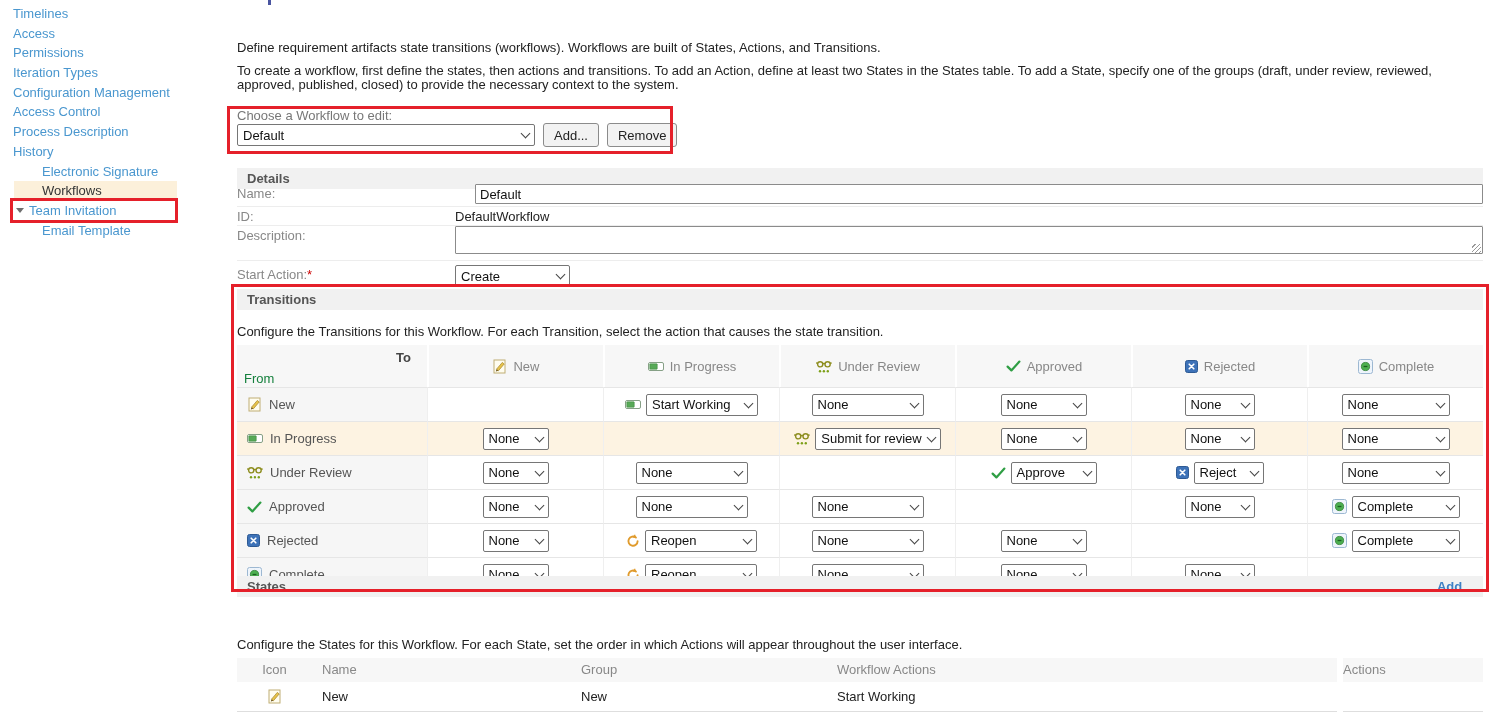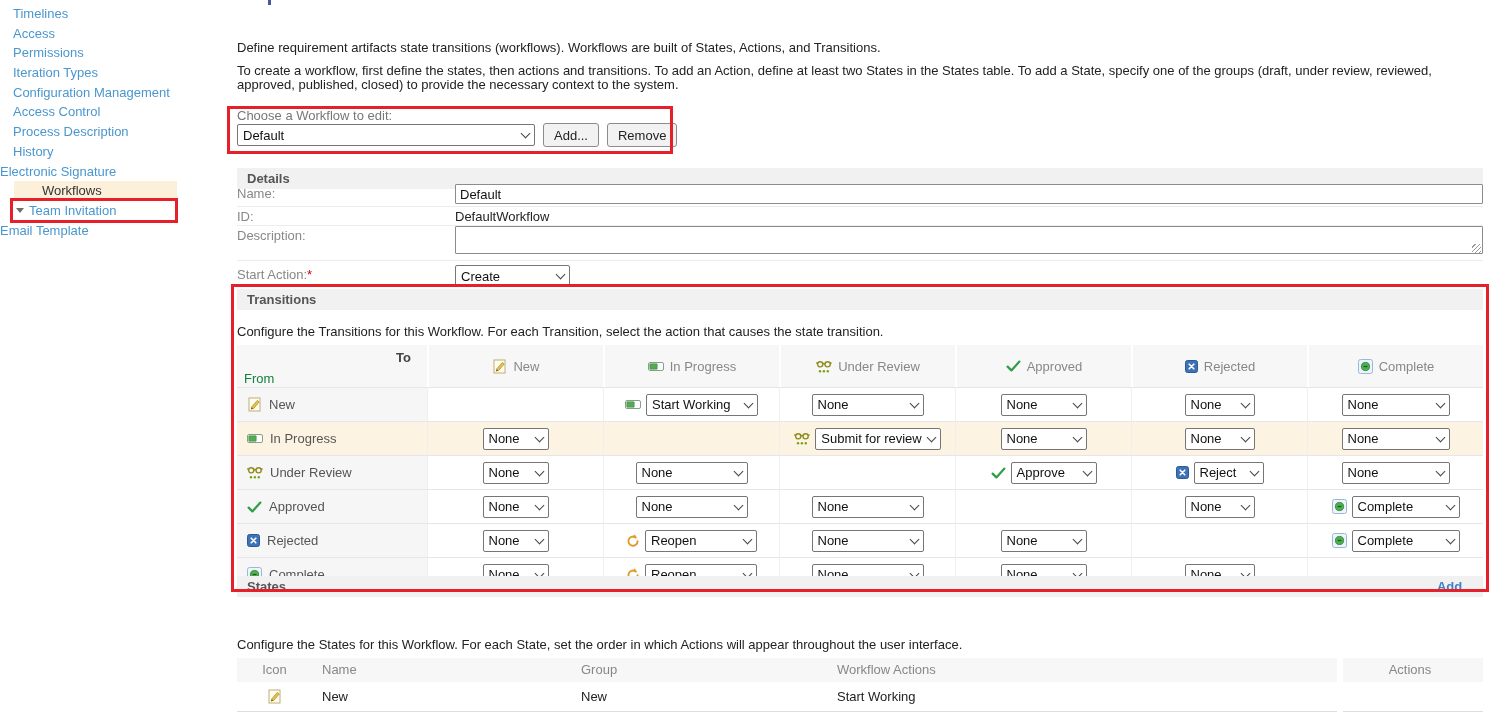--- a/index.html
+++ b/index.html
@@ -3,21 +3,21 @@
 <meta charset="utf-8">
 <style>
   html,body { margin:0; padding:0; background:#fff; }
   .page { position:relative; width:1500px; height:722px; background:#fff; overflow:hidden;
           font-family:"Liberation Sans",sans-serif; font-size:13px; color:#222; }
 
   
   .sidebar { position:absolute; left:0; top:4px; width:232px; }
   .sb-item { height:19.7px; line-height:19.7px; color:#4a97cf; cursor:pointer; white-space:nowrap; }
   .sb-item.l0 { padding-left:13px; }
-  .sb-item.l1 { }
+  .sb-item.l1 { padding-left:42px; }
   .sb-item.exp { padding-left:16px; }
   .sb-arrow { display:inline-block; width:0; height:0; border-left:4px solid transparent;
               border-right:4px solid transparent; border-top:5px solid #6e6e6e; margin-right:5px; vertical-align:2px; }
   .sb-item.sel { background:#fcf0da; color:#333; margin-left:14px; padding-left:28px; width:135px; }
 
   
   .main { position:absolute; left:237px; top:0; width:1246px; height:722px; }
   .p1 { position:absolute; top:40px; left:0; width:1246px; }
   .p2 { position:absolute; top:64px; left:0; width:1246px; line-height:14px; }
 
@@ -30,21 +30,21 @@
   .sec-bar { position:absolute; left:0; width:1246px; height:21px; background:#f1f1f1; line-height:21px;
              padding-left:10px; box-sizing:border-box; font-weight:bold; color:#555; }
   #bar-details { top:168px; }
   #bar-transitions { top:289px; }
   #bar-states { top:576px; }
   .add-link { position:absolute; right:10px; top:0; color:#3e80c4; font-weight:bold; cursor:pointer; }
 
   
   .details-rows { position:absolute; top:184px; left:0; width:1246px; }
   .drow { display:flex; align-items:flex-start; border-bottom:1px solid #ededed; box-sizing:border-box; }
-  .drow-name { height:23px; }
+  .drow-name { height:23px;gap:20px; }
   .drow-id { height:19px; }
   .drow-desc { height:35px; }
   .drow-start { height:28px; border-bottom:none; padding-top:4px; }
   .dlabel { width:218px; flex:none; color:#888; padding-top:2px; }
   .dfield { flex:1; position:relative; }
   .txt-input { width:100%; height:20px; box-sizing:border-box; border:1px solid #8b8b8b; border-radius:1px;
                font-family:"Liberation Sans",sans-serif; font-size:13px; padding:0 4px; color:#111; }
   .txt-area { width:100%; height:28px; box-sizing:border-box; border:1px solid #8b8b8b; border-radius:1px;
               resize:none; font-family:"Liberation Sans",sans-serif; font-size:13px; }
   .grip { position:absolute; right:2px; bottom:4px; width:9px; height:9px;
@@ -80,21 +80,21 @@
   .c3 .fakeselect { min-width:86px; }
   .c4 .fakeselect { min-width:70px; }
   .c5 .fakeselect { min-width:108px; }
 
   
   .states-desc { position:absolute; top:637px; left:0; }
   .stable { position:absolute; top:658px; left:0; width:1246px; display:grid;
             grid-template-columns:75px 259px 256px 510px 6px 140px; }
   .sth { background:#f7f7f7; height:24px; line-height:24px; color:#888; padding-left:10px; box-sizing:border-box; }
   .sth.ctr { text-align:center; padding-left:0; }
-  .sth.right { text-align:center; padding-right:6px; padding-left:0; }
+  .sth.right { text-align:left; padding-right:6px; padding-left:0; }
   .sth.gap, .std.gap { background:#fff; border-bottom:none; }
   .std { height:30px; display:flex; align-items:center; padding-left:10px; box-sizing:border-box;
          border-bottom:1px solid #dedede; color:#222; }
   .std.ctr { justify-content:center; padding-left:0; }
 
   
   .ic { display:inline-flex; flex:none; align-items:center; }
 
   
   .anno { position:absolute; border:3px solid #e5202a; box-sizing:border-box; pointer-events:none; }

